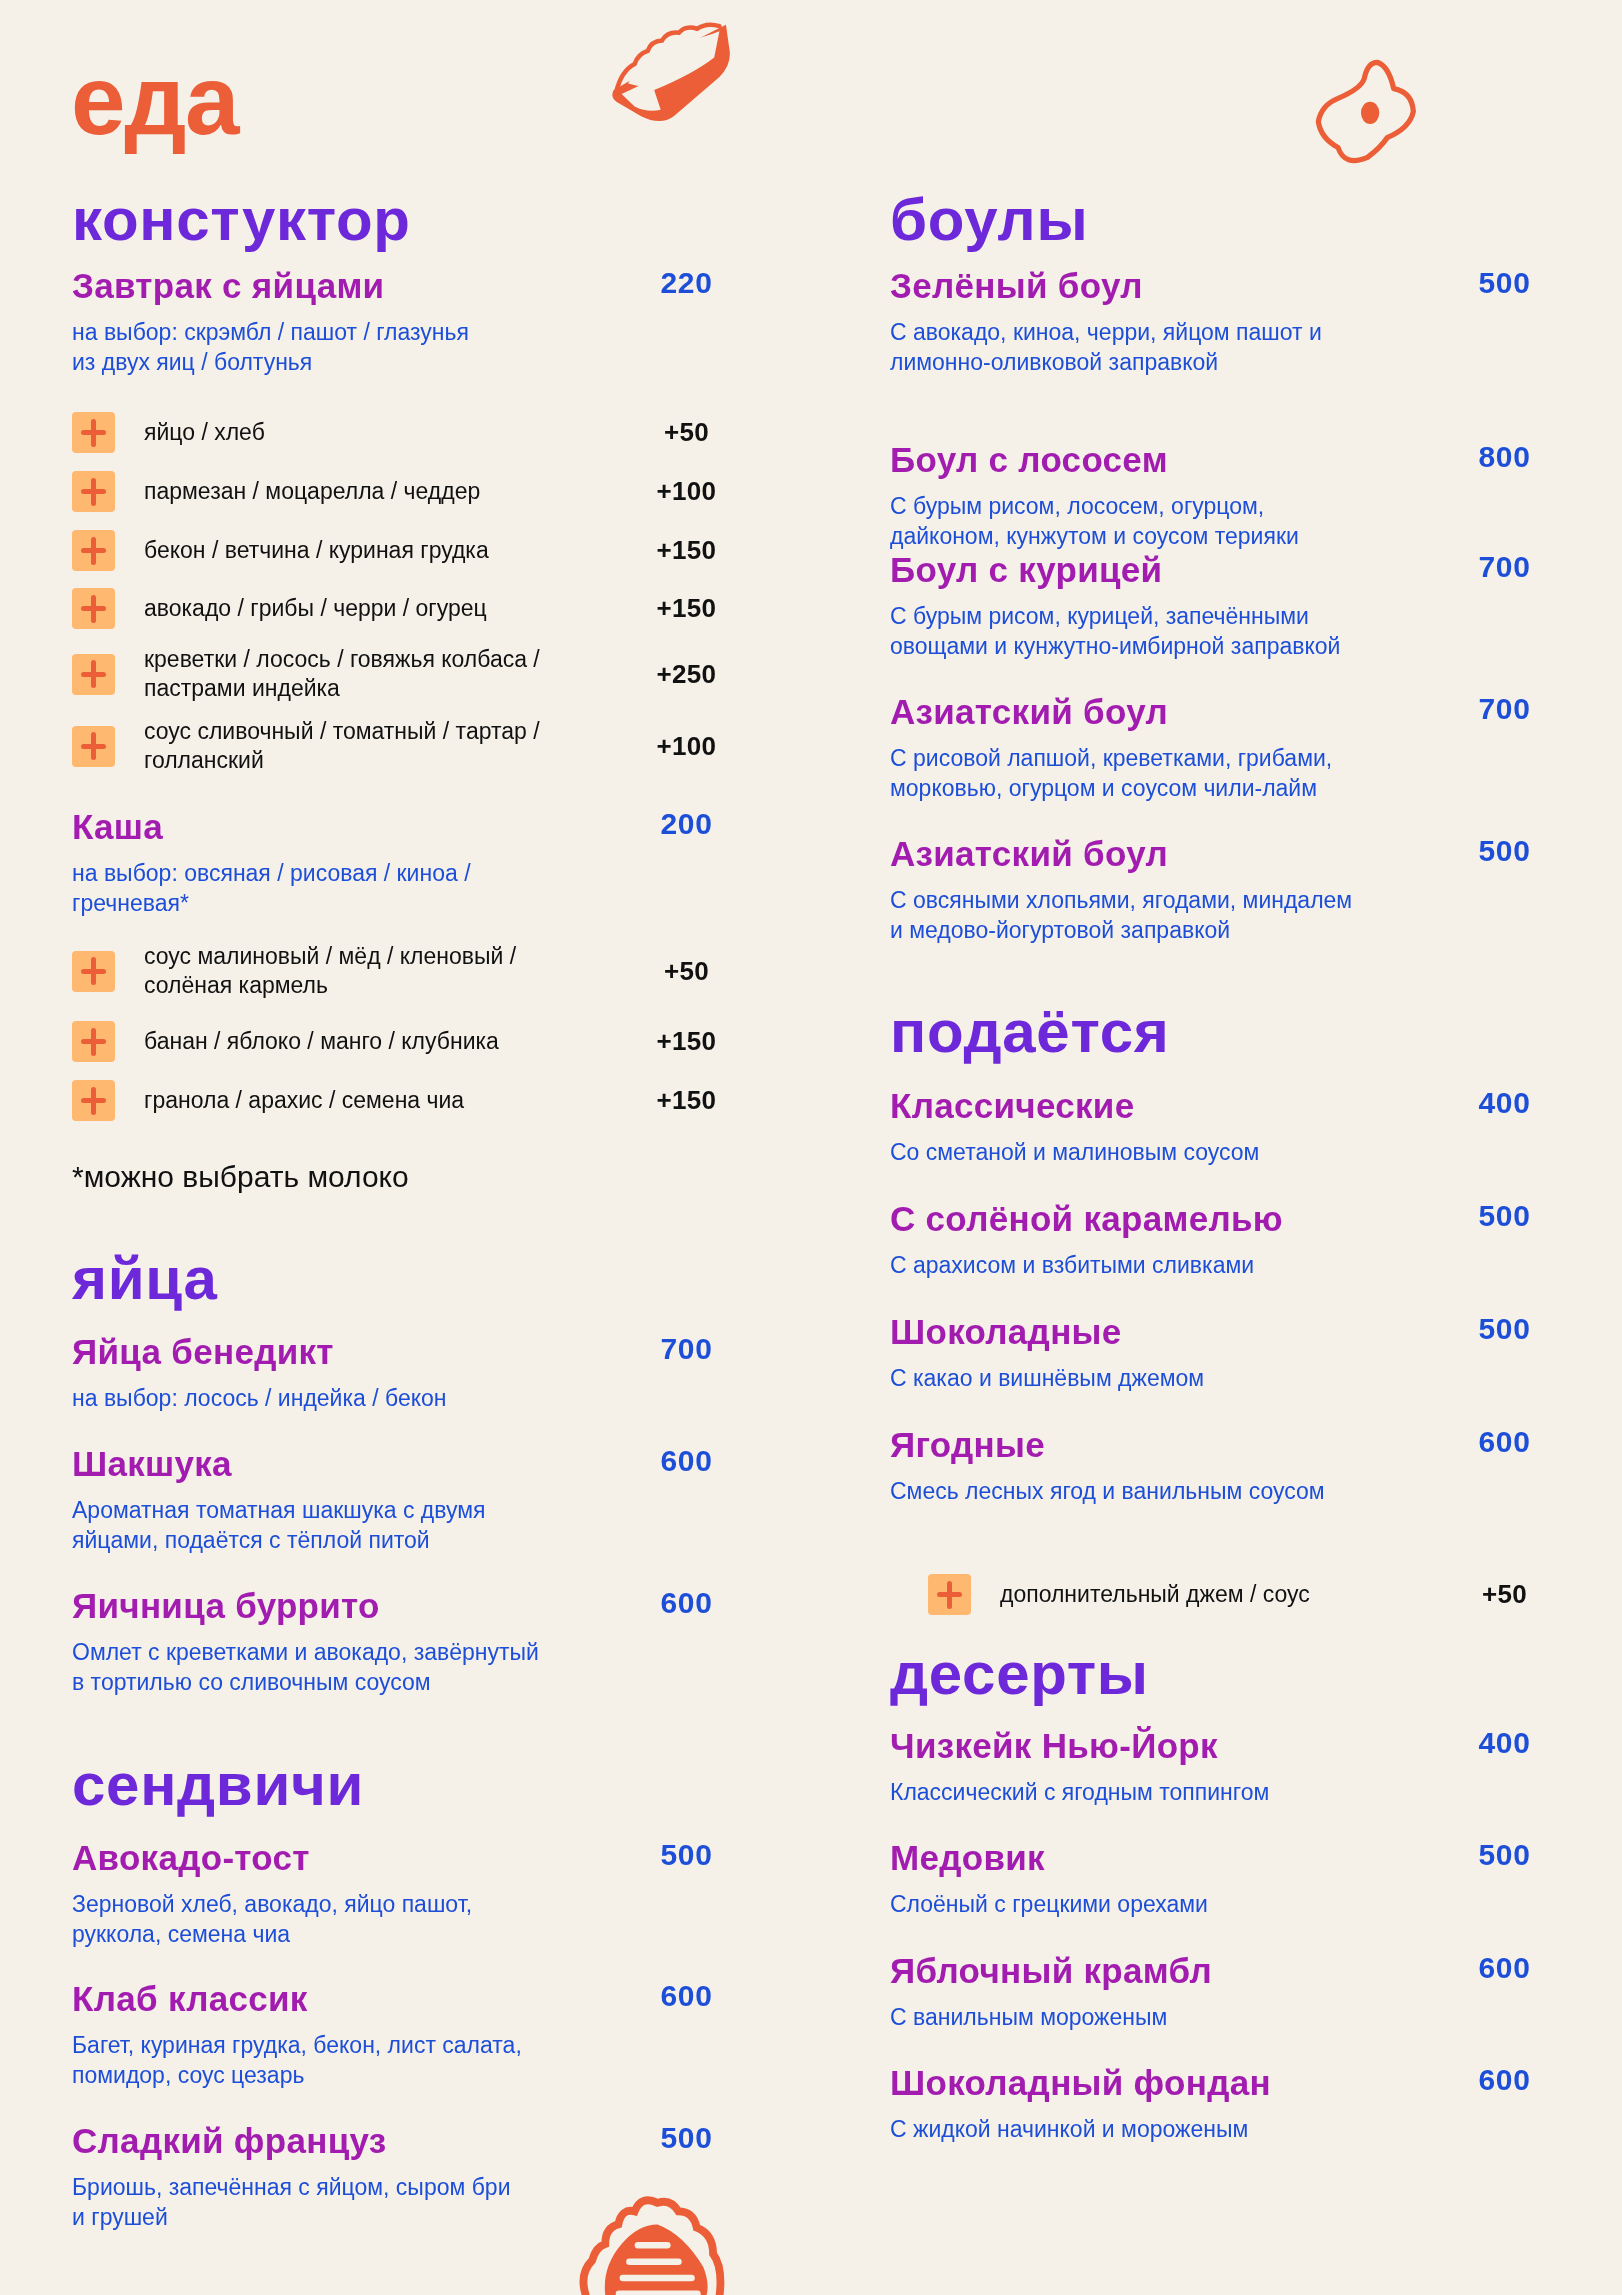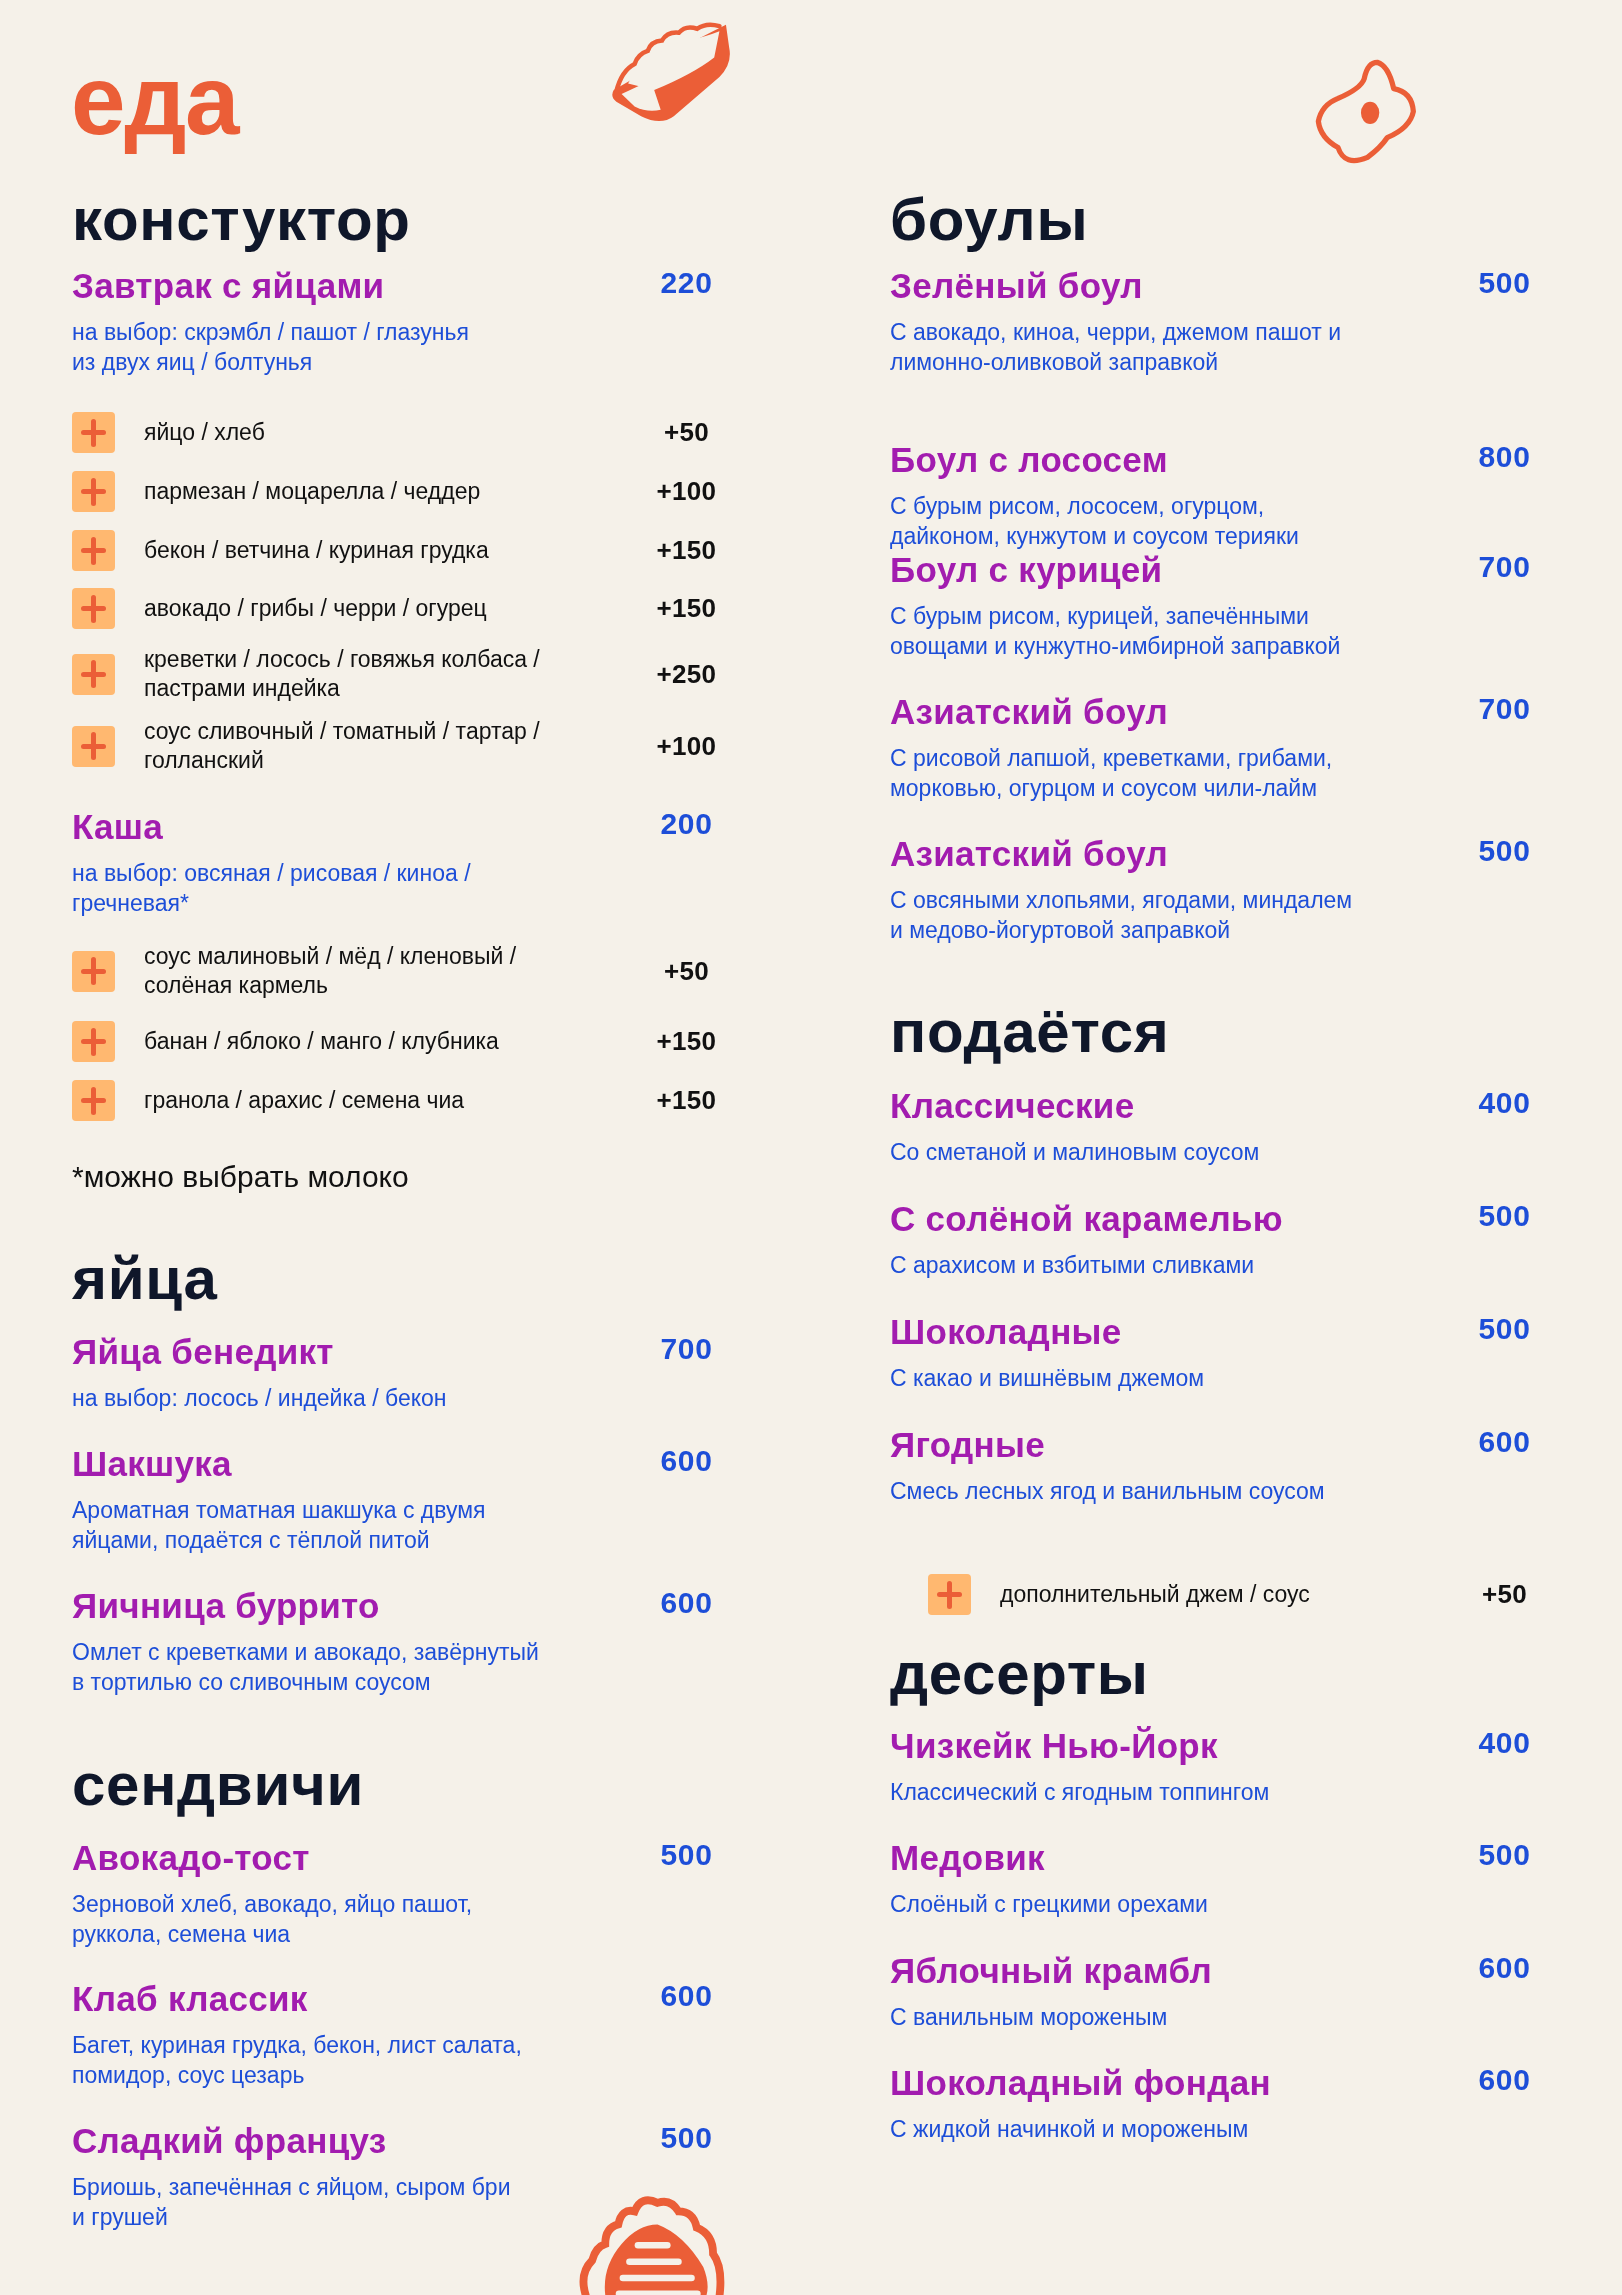--- a/index.html
+++ b/index.html
@@ -5,21 +5,21 @@
   * { box-sizing: border-box; margin: 0; padding: 0; }
   html, body { width: 1623px; height: 2295px; background: #F5F1E9; overflow: hidden; }
   body { position: relative; font-family: "Liberation Sans", sans-serif; color: #111; }
 
   .page-title { position: absolute; left: 71px; top: 51px; font-size: 98px; font-weight: 700; color: #EB5E37; letter-spacing: -1.3px; line-height: 1; }
 
   .col { position: absolute; width: 667px; }
   .col-left { left: 72px; top: 0; }
   .col-right { left: 890px; top: 0; }
 
-  .section-title { position: absolute; font-size: 60px; font-weight: 700; color: #0f172a; line-height: 1; letter-spacing: 0.7px; }
+  .section-title { position: absolute; font-size: 60px; font-weight: 700; color: #6d28d9; line-height: 1; letter-spacing: 0.7px; }
 
   .item { position: absolute; left: 0; width: 667px; }
   .item-name { font-size: 35px; font-weight: 700; color: #a21caf; line-height: 1; letter-spacing: 0.3px; }
   .item-price { position: absolute; right: 0; top: 0; width: 105px; text-align: center; font-size: 30px; font-weight: 700; color: #1d4ed8; line-height: 1; letter-spacing: 0.7px; }
   .item-desc { margin-top: 14.4px; font-size: 23px; line-height: 30px; color: #1d4ed8; white-space: pre-line; width: 576px; }
 
   .addon { position: absolute; left: 0; width: 667px; display: flex; align-items: center; }
   .plus-box { width: 43px; height: 41px; background: #FFB870; border-radius: 3.9px; position: relative; flex: none; }
   .plus-box::before, .plus-box::after { content: ""; position: absolute; background: #EB5E37; border-radius: 2.6px; }
   .plus-box::before { left: 9.2px; right: 9.2px; top: 17.7px; height: 5.2px; }
@@ -164,21 +164,21 @@
   <rect x="92" y="97" width="85" height="10" rx="5" fill="#F5F1E9"></rect>
   <rect x="82" y="122" width="115" height="10" rx="5" fill="#F5F1E9"></rect>
   <rect x="76" y="146" width="130" height="10" rx="5" fill="#F5F1E9"></rect>
 </svg>
 
 <div class="col col-right">
   <div class="section-title" style="top:190px;">боулы</div>
   <div class="item" style="top:268px;">
     <div class="item-name">Зелёный боул</div>
     <div class="item-price">500</div>
-    <div class="item-desc">С авокадо, киноа, черри, джемом пашот и
+    <div class="item-desc">С авокадо, киноа, черри, яйцом пашот и
 лимонно-оливковой заправкой</div>
   </div>
   <div class="item" style="top:410px;margin-top:32px;">
     <div class="item-name">Боул с лососем</div>
     <div class="item-price">800</div>
     <div class="item-desc">С бурым рисом, лососем, огурцом,
 дайконом, кунжутом и соусом терияки</div>
   </div>
   <div class="item" style="top:552px;">
     <div class="item-name">Боул с курицей</div>

